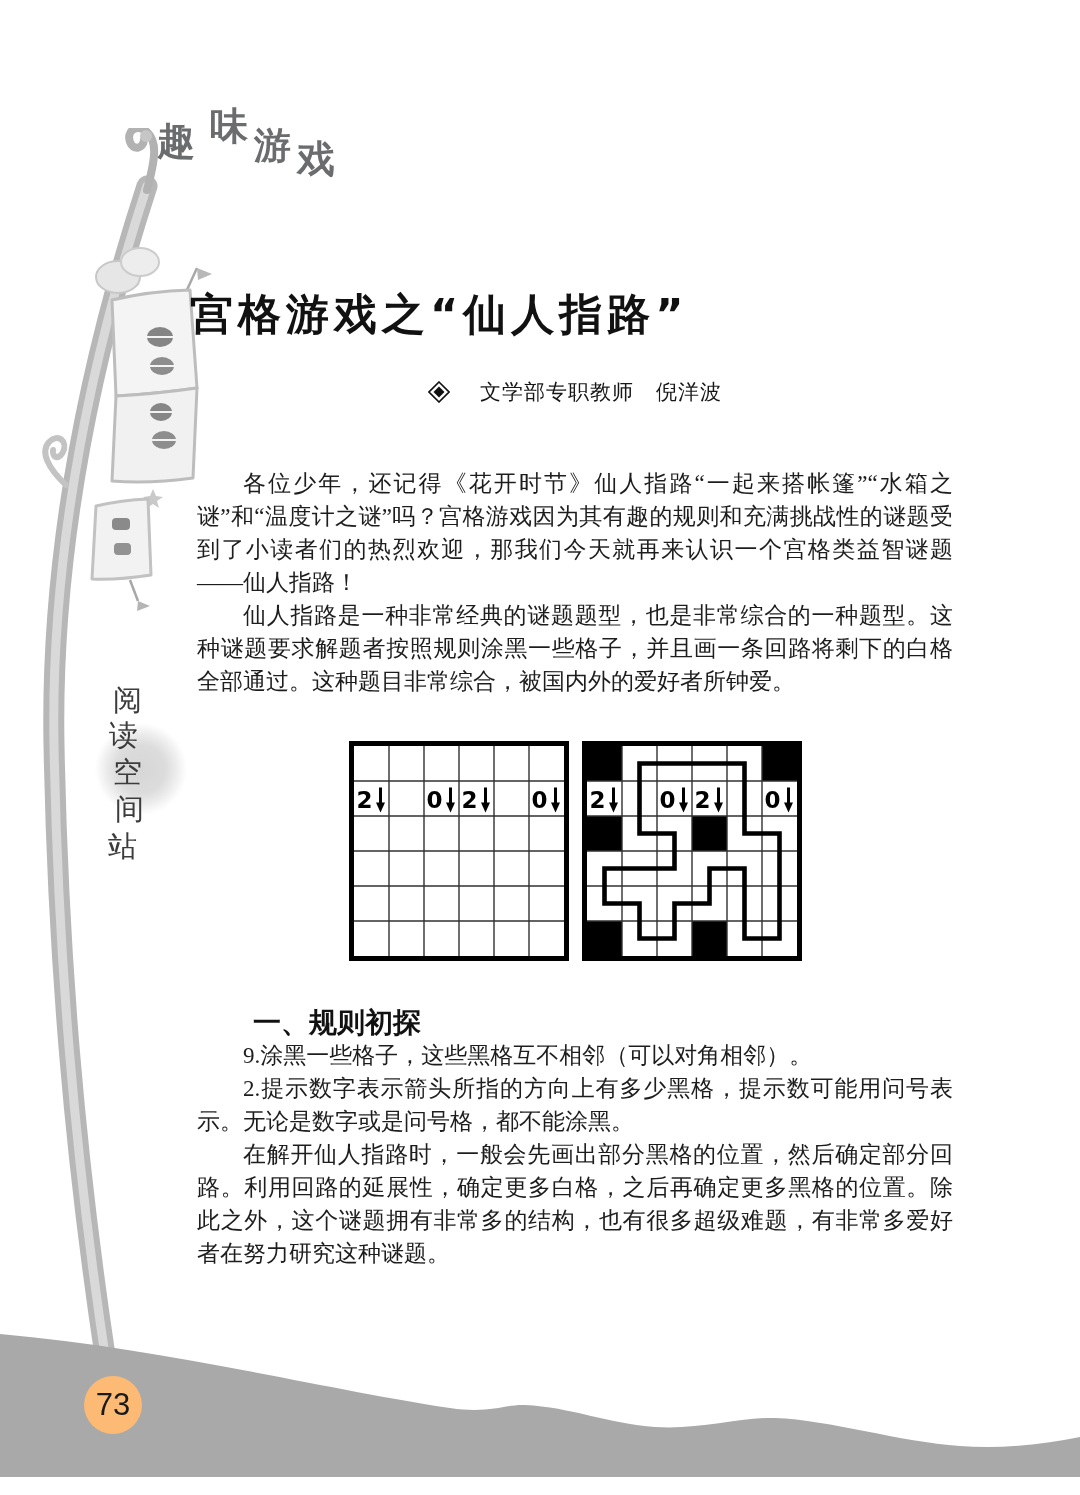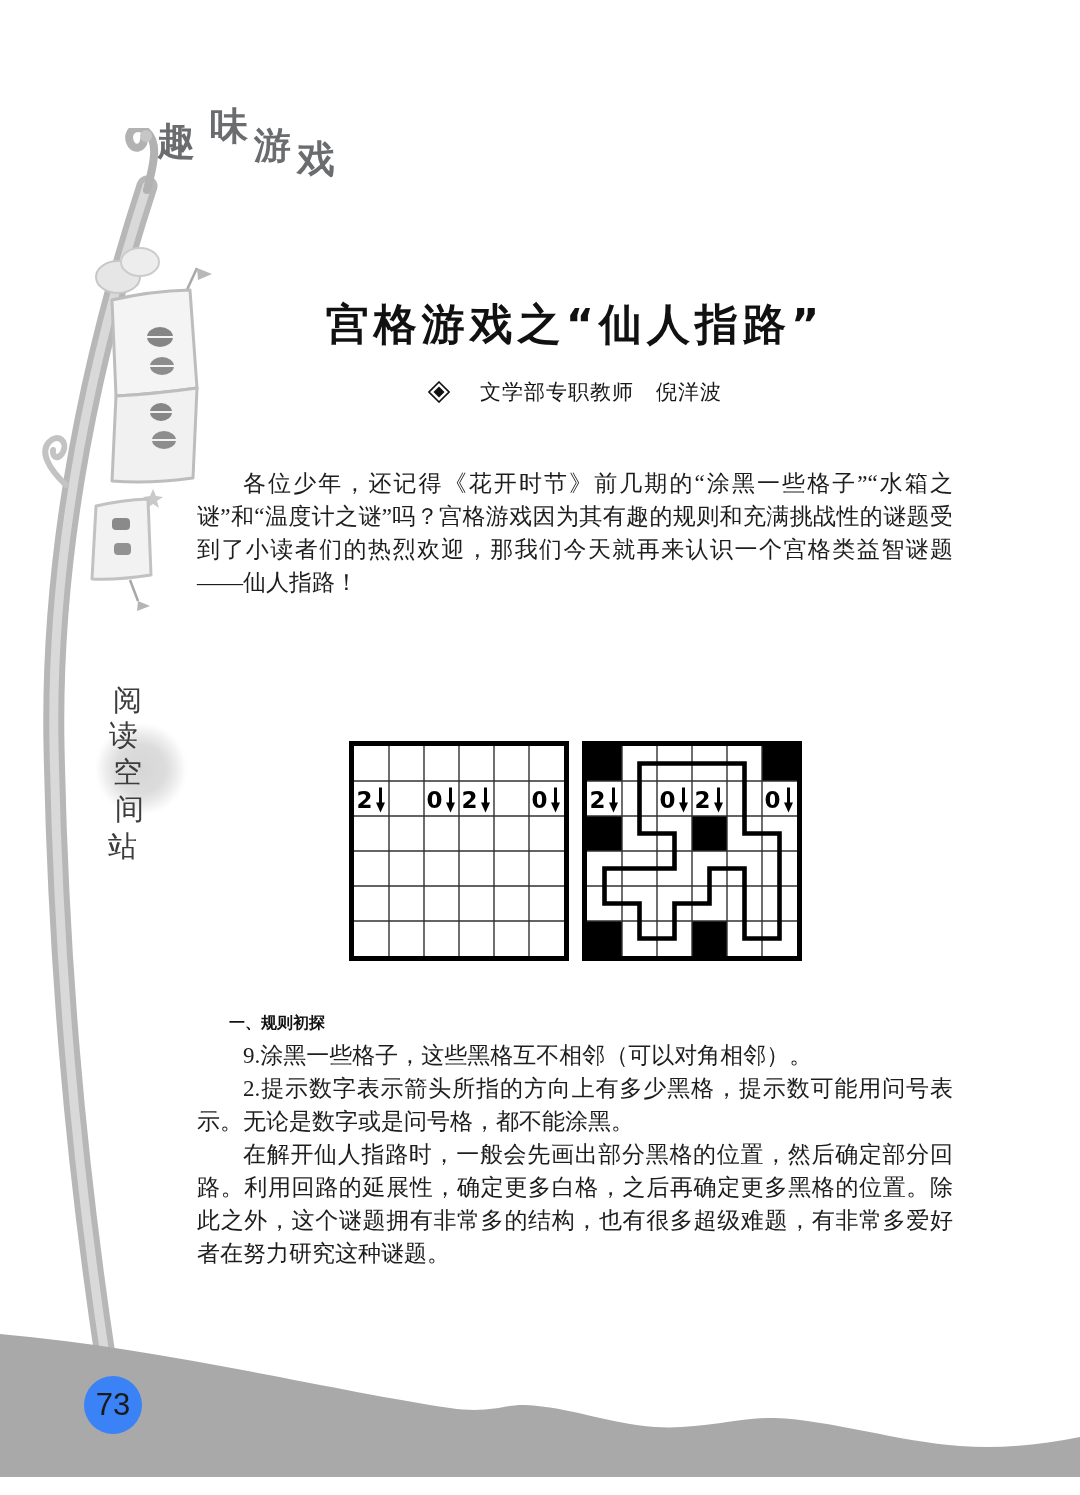--- a/index.html
+++ b/index.html
@@ -9,42 +9,42 @@
   
   .logo-char{position:absolute;font-family:"DejaVu Sans","Liberation Sans",sans-serif;
              font-weight:bold;color:#6b6c6e;}
   
   .stamp-blob{position:absolute;left:80px;top:708px;width:122px;height:122px;border-radius:50%;
               background:radial-gradient(closest-side,#d6d6d6 0%,#dcdcdc 40%,rgba(222,222,222,0.55) 58%,rgba(230,230,230,0) 75%);
               filter:blur(1px);}
   .stamp-char{position:absolute;font-family:"DejaVu Sans","Liberation Sans",sans-serif;
               font-size:29px;color:#3c3c3c;font-weight:500;}
   
-  .title{position:absolute;left:190px;top:296px;width:770px;text-align:center;
+  .title{position:absolute;left:190px;top:286px;width:770px;
          font-family:"DejaVu Sans","Liberation Sans",sans-serif;font-weight:bold;
          font-size:43px;letter-spacing:5px;color:#111;}
   .byline{position:absolute;left:190px;top:378px;width:770px;display:flex;
           justify-content:center;align-items:center;gap:30px;}
   .byline-text{font-family:"DejaVu Sans","Liberation Sans",sans-serif;font-size:21px;
                font-weight:500;color:#161616;letter-spacing:1px;}
   
   .bodycopy{position:absolute;left:197px;width:756px;font-size:23px;line-height:33px;
             text-align:justify;color:#1d1d1d;}
   .bodycopy p{margin:0;text-indent:2em;}
   #paras{top:467px;}
   #rules-block{top:1006px;}
   .section-heading{font-family:"DejaVu Sans","Liberation Sans",sans-serif;font-weight:bold;
-                   font-size:16px;line-height:33px;text-indent:2em;margin:0;color:#111;}
+                   font-size:28px;line-height:33px;text-indent:2em;margin:0;color:#111;}
   
   .grids{position:absolute;left:190px;top:741px;width:770px;display:flex;
          justify-content:center;gap:13px;}
   .grid-box{width:220px;height:220px;}
   
   .page-badge{position:absolute;left:84px;top:1376px;width:58px;height:58px;border-radius:50%;
-              background:#3b82f6;display:flex;align-items:center;justify-content:center;}
+              background:#fdba74;display:flex;align-items:center;justify-content:center;}
   .page-badge span{font-family:"Liberation Sans","DejaVu Sans",sans-serif;font-size:31px;color:#1a1a1a;}
 </style>
 </head>
 <body>
 
 <div>
   <span class="logo-char" style="left:157px;top:116px;font-size:38px;">趣</span>
   <span class="logo-char" style="left:210px;top:101px;font-size:38px;">味</span>
   <span class="logo-char" style="left:254px;top:121px;font-size:37px;">游</span>
   <span class="logo-char" style="left:297px;top:134px;font-size:38px;">戏</span>
@@ -100,21 +100,22 @@
 
 <div class="byline">
   <svg width="22" height="22" viewBox="0 0 22 22">
     <polygon points="11,1 21,11 11,21 1,11" fill="none" stroke="#111" stroke-width="1.6"></polygon>
     <polygon points="11,5.5 16.5,11 11,16.5 5.5,11" fill="#111"></polygon>
   </svg>
   <span class="byline-text">文学部专职教师　倪洋波</span>
 </div>
 
 <div id="paras" class="bodycopy">
-  <p>各位少年，还记得《花开时节》前几期的“涂黑一些格子”“水箱之谜”和“温度计之谜”吗？宫格游戏因为其有趣的规则和充满挑战性的谜题受到了小读者们的热烈欢迎，那我们今天就再来认识一个宫格类益智谜题——仙人指路！</p>
+  <p>各位少年，还记得《花开时节》仙人指路“一起来搭帐篷”“水箱之谜”和“温度计之谜”吗？宫格游戏因为其有趣的规则和充满挑战性的谜题受到了小读者们的热烈欢迎，那我们今天就再来认识一个宫格类益智谜题——仙人指路！</p>
+  <p>仙人指路是一种非常经典的谜题题型，也是非常综合的一种题型。这种谜题要求解题者按照规则涂黑一些格子，并且画一条回路将剩下的白格全部通过。这种题目非常综合，被国内外的爱好者所钟爱。</p>
 </div>
 
 <div class="grids">
   <div class="grid-box" id="grid-unsolved"><svg width="220" height="220" viewBox="0 0 220 220">
         <line x1="40" y1="5" x2="40" y2="215" stroke="#303030" stroke-width="1.4"></line>
         <line x1="5" y1="40" x2="215" y2="40" stroke="#303030" stroke-width="1.4"></line>
         <line x1="75" y1="5" x2="75" y2="215" stroke="#303030" stroke-width="1.4"></line>
         <line x1="5" y1="75" x2="215" y2="75" stroke="#303030" stroke-width="1.4"></line>
         <line x1="110" y1="5" x2="110" y2="215" stroke="#303030" stroke-width="1.4"></line>
         <line x1="5" y1="110" x2="215" y2="110" stroke="#303030" stroke-width="1.4"></line>

